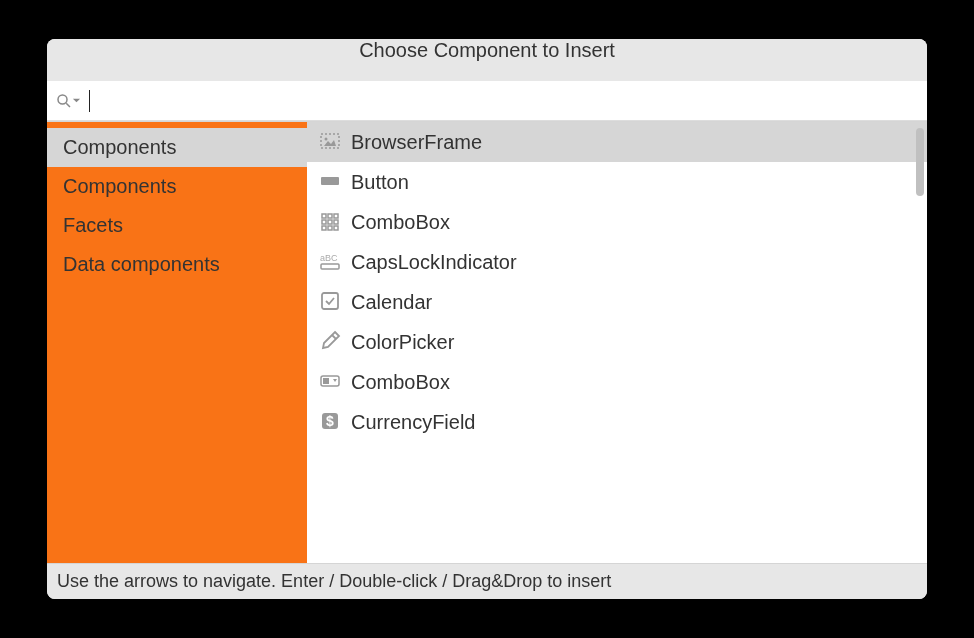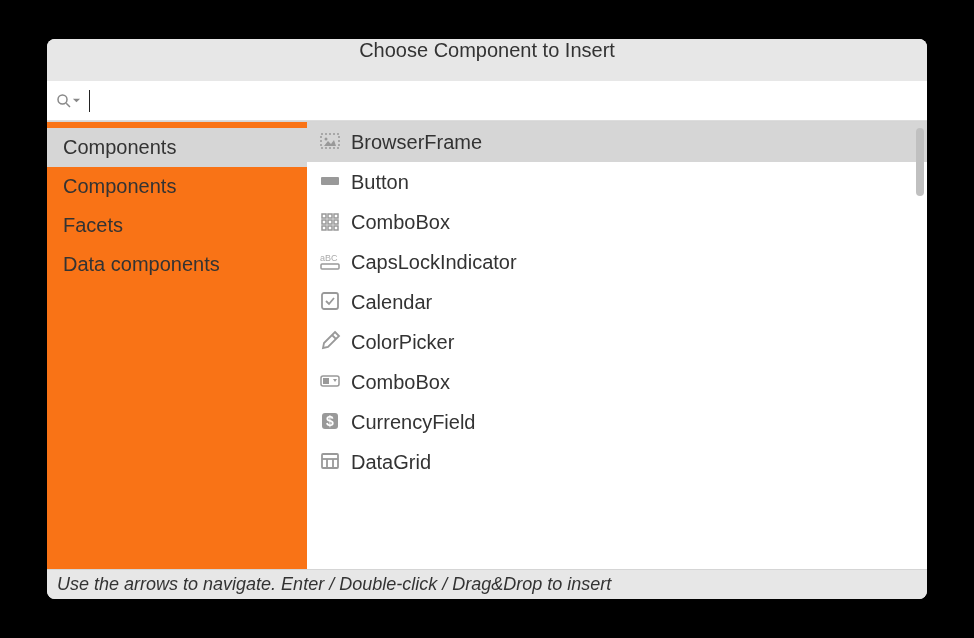--- a/index.html
+++ b/index.html
@@ -116,28 +116,27 @@
       position: absolute;
       right: 3px;
       top: 6px;
       width: 8px;
       height: 68px;
       background: #c0c0c0;
       border-radius: 4px;
     }
     .footer {
       background: #e7e7e7;
-      height: 30px;
+      height: 36px;
       display: flex;
       align-items: center;
       padding: 0 10px;
       font-size: 18px;
       color: #333;
       border-top: 1px solid #d5d5d5;
-      font-style: italic;
     }
   </style>
 </head>
 <body>
 
 <div class="window">
   <div class="titlebar">
     <span>Choose Component to Insert</span>
   </div>
 
@@ -256,31 +255,20 @@
         <div class="list-item">
           <span class="item-icon">
             <svg width="24" height="24" viewBox="0 0 24 24">
               <rect x="4" y="4" width="16" height="16" rx="3" fill="#999"></rect>
               <text x="12" y="17" font-size="14" fill="#fff" text-anchor="middle" font-family="Arial" font-weight="bold">$</text>
             </svg>
           </span>
           <span>CurrencyField</span>
         </div>
 
-        <div class="list-item">
-          <span class="item-icon">
-            <svg width="24" height="24" viewBox="0 0 24 24" fill="none" stroke="#999" stroke-width="1.8">
-              <rect x="4" y="5" width="16" height="14" rx="1"></rect>
-              <line x1="4" y1="10" x2="20" y2="10"></line>
-              <line x1="9" y1="10" x2="9" y2="19"></line>
-              <line x1="15" y1="10" x2="15" y2="19"></line>
-            </svg>
-          </span>
-          <span>DataGrid</span>
-        </div>
 
       </div>
       <div class="scrollbar-thumb"></div>
     </div>
   </div>
 
   <div class="footer">
     <span>Use the arrows to navigate.  Enter / Double-click / Drag&amp;Drop to insert</span>
   </div>
 </div>

